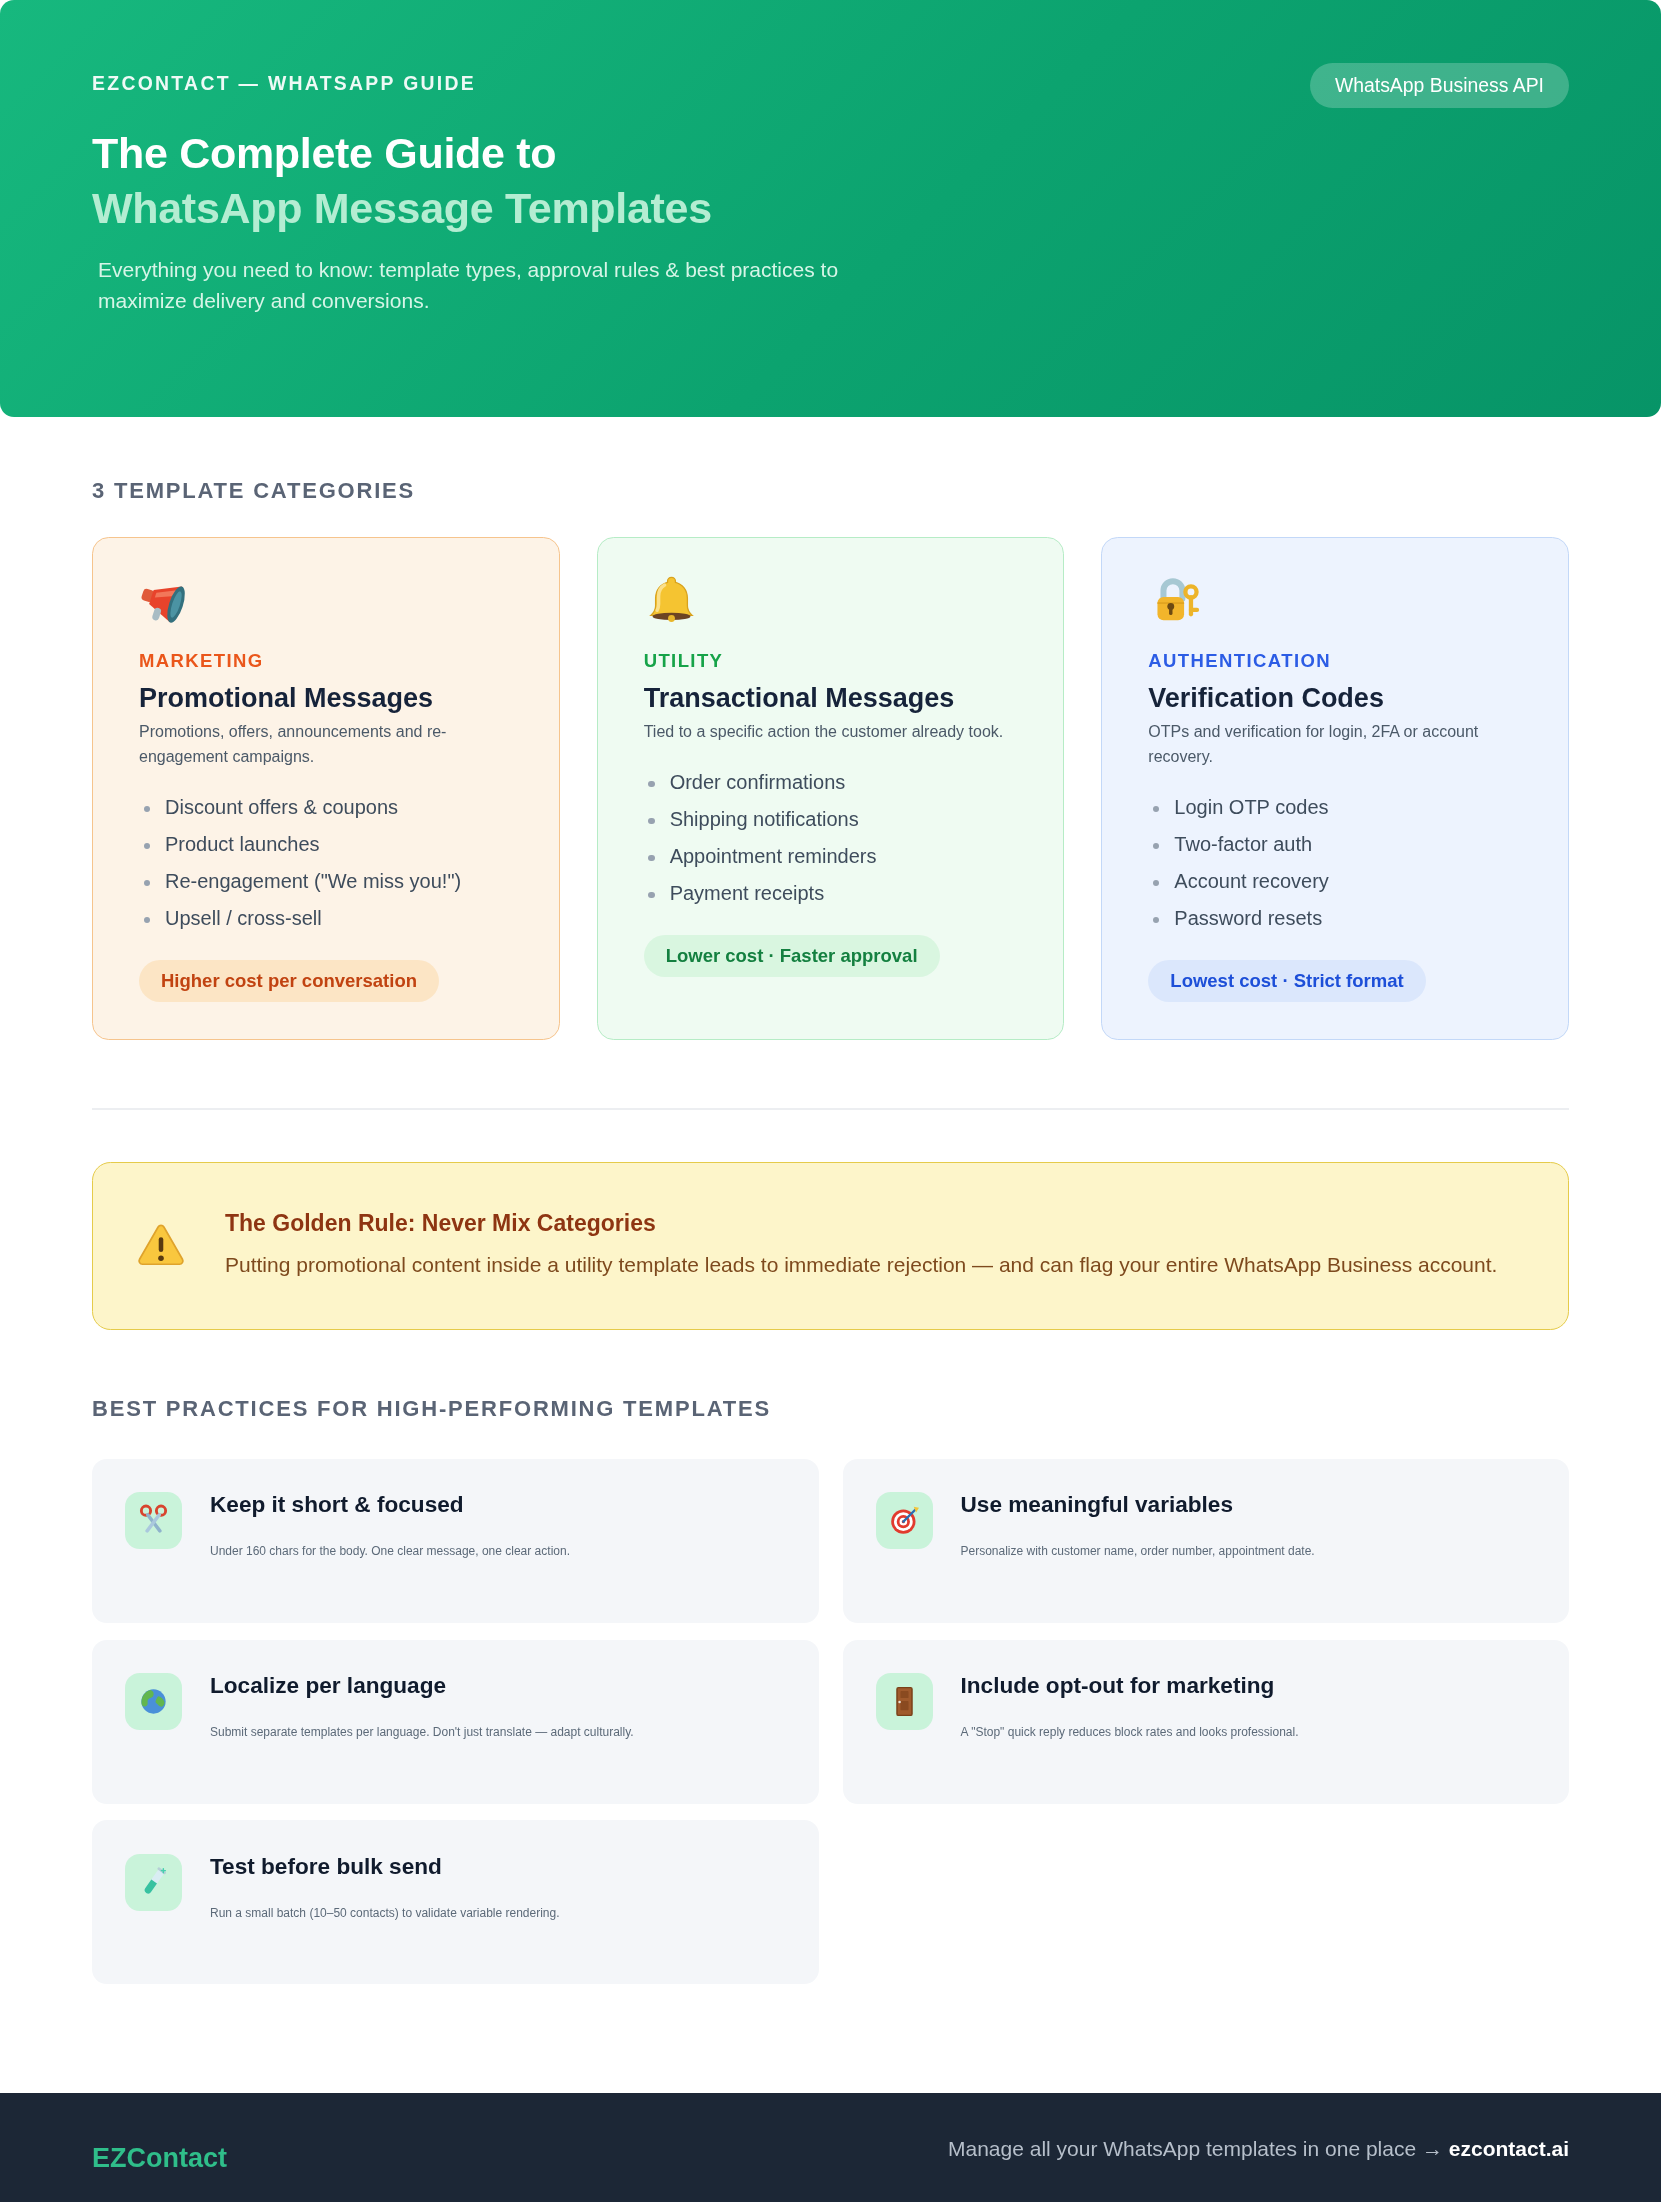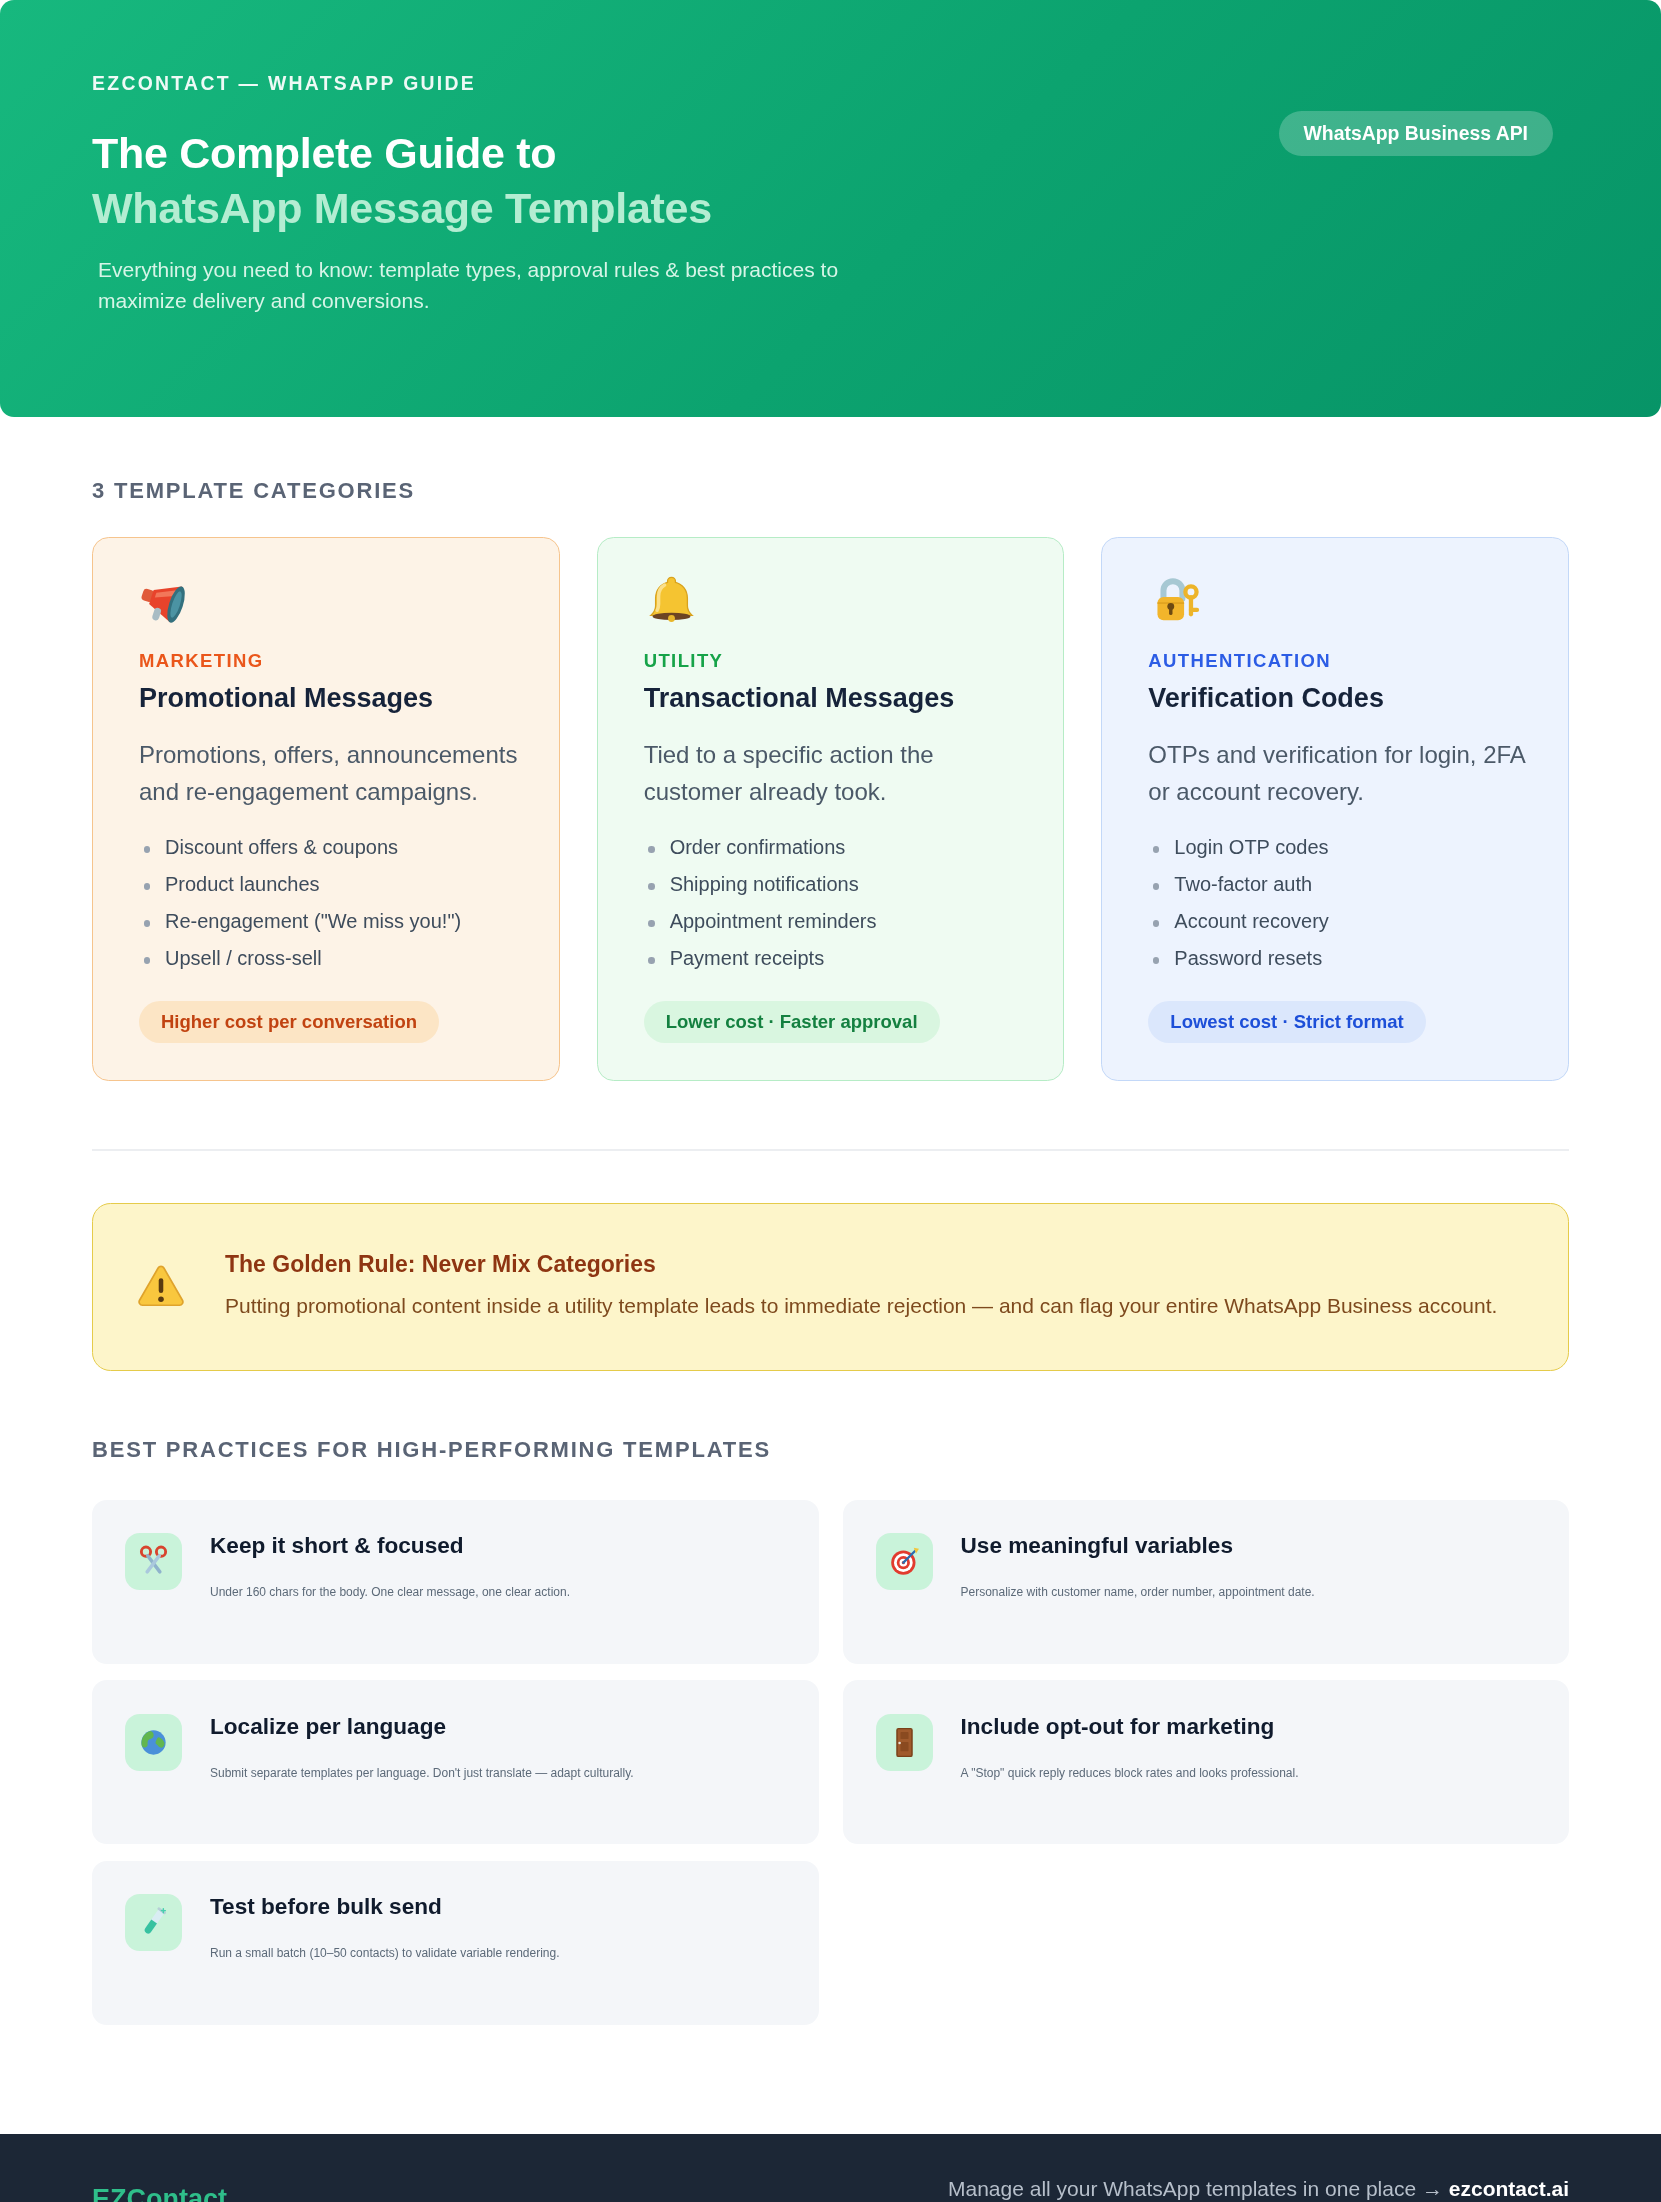--- a/index.html
+++ b/index.html
@@ -16,24 +16,24 @@
     height:417px;
     background:linear-gradient(135deg,#17b87e 0%, #0ca36f 55%, #079467 100%);
     padding:72px 104px 0 92px;
     border-radius:14px;
   }
   .hero-eyebrow {
     font-size:19.4px; font-weight:bold; letter-spacing:2.3px;
     color:rgba(255,255,255,0.93);
   }
   .hero-badge {
-    position:absolute; top:63px; right:108px;
+    position:absolute; top:63px; right:92px;
     background:rgba(255,255,255,0.22);
-    color:#ffffff; font-size:19.4px; font-weight:bold;
-    padding:11px 25px; border-radius:24px;margin-top:48px;
+    color:#ffffff; font-size:19.4px; font-weight:normal;
+    padding:11px 25px; border-radius:24px;
   }
   .hero-title {
     margin-top:31px;
     font-size:43px; line-height:1.27; font-weight:bold; color:#ffffff;
     letter-spacing:-0.3px;
   }
   .hero-title .line2 { color:#b4edd2; display:block; }
   .hero-sub {
     margin-top:18.5px; max-width:831px;
     font-size:21px; line-height:1.5; color:#d6f5e7;margin-left:6px;
@@ -56,21 +56,21 @@
   }
   .cat-card.marketing { background:#fdf3e7; border:1.8px solid #f6c48d; }
   .cat-card.utility   { background:#effbf2; border:1.8px solid #b6ecc6; }
   .cat-card.auth      { background:#edf3fe; border:1.8px solid #c3d8f8; }
   .cat-icon { width:55px; height:55px; margin-bottom:22px; }
   .cat-label { font-size:18.5px; font-weight:bold; letter-spacing:1.4px; }
   .marketing .cat-label { color:#ea561b; }
   .utility   .cat-label { color:#16a349; }
   .auth      .cat-label { color:#2c5ce5; }
   .cat-title { margin-top:11px; font-size:27px; font-weight:bold; color:#16233a; }
-  .cat-desc  { margin-top:22px; font-size:24px; line-height:1.55; color:#4b5968; }
+  .cat-desc  { margin-top:6px; font-size:16px; line-height:1.55; color:#4b5968; }
   .cat-bullets { list-style:none; margin-top:26px; }
   .cat-bullets li {
     position:relative; padding-left:26px; margin-bottom:14px;
     font-size:20px; color:#3e4c5c;
   }
   .cat-bullets li::before {
     content:""; position:absolute; left:4.6px; top:10px;
     width:6.5px; height:6.5px; border-radius:50%; background:#97a2b0;
   }
   .cat-badge {

